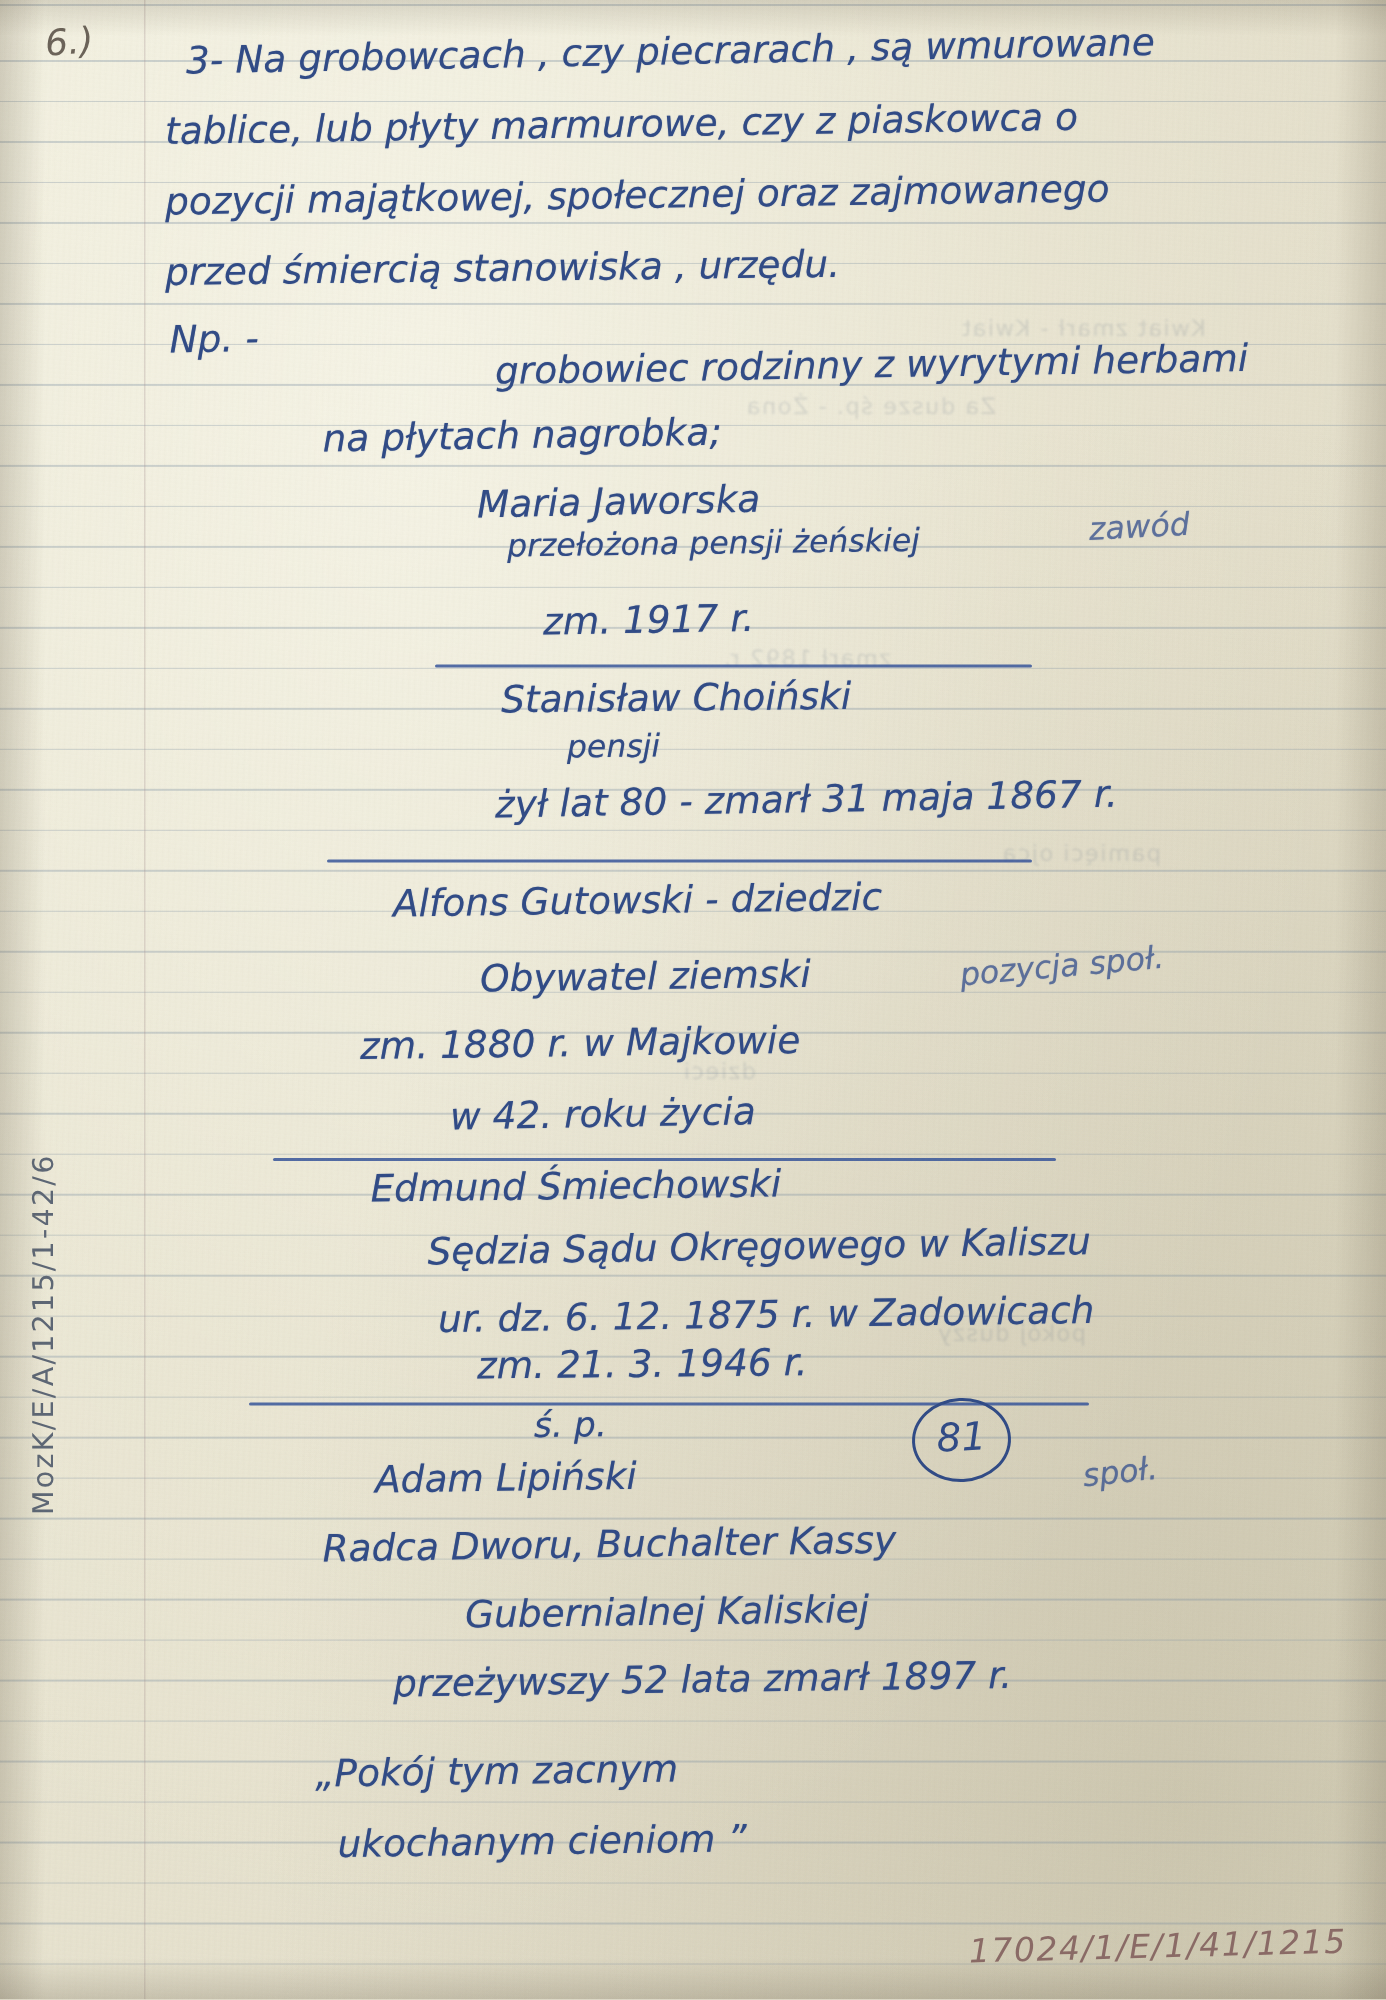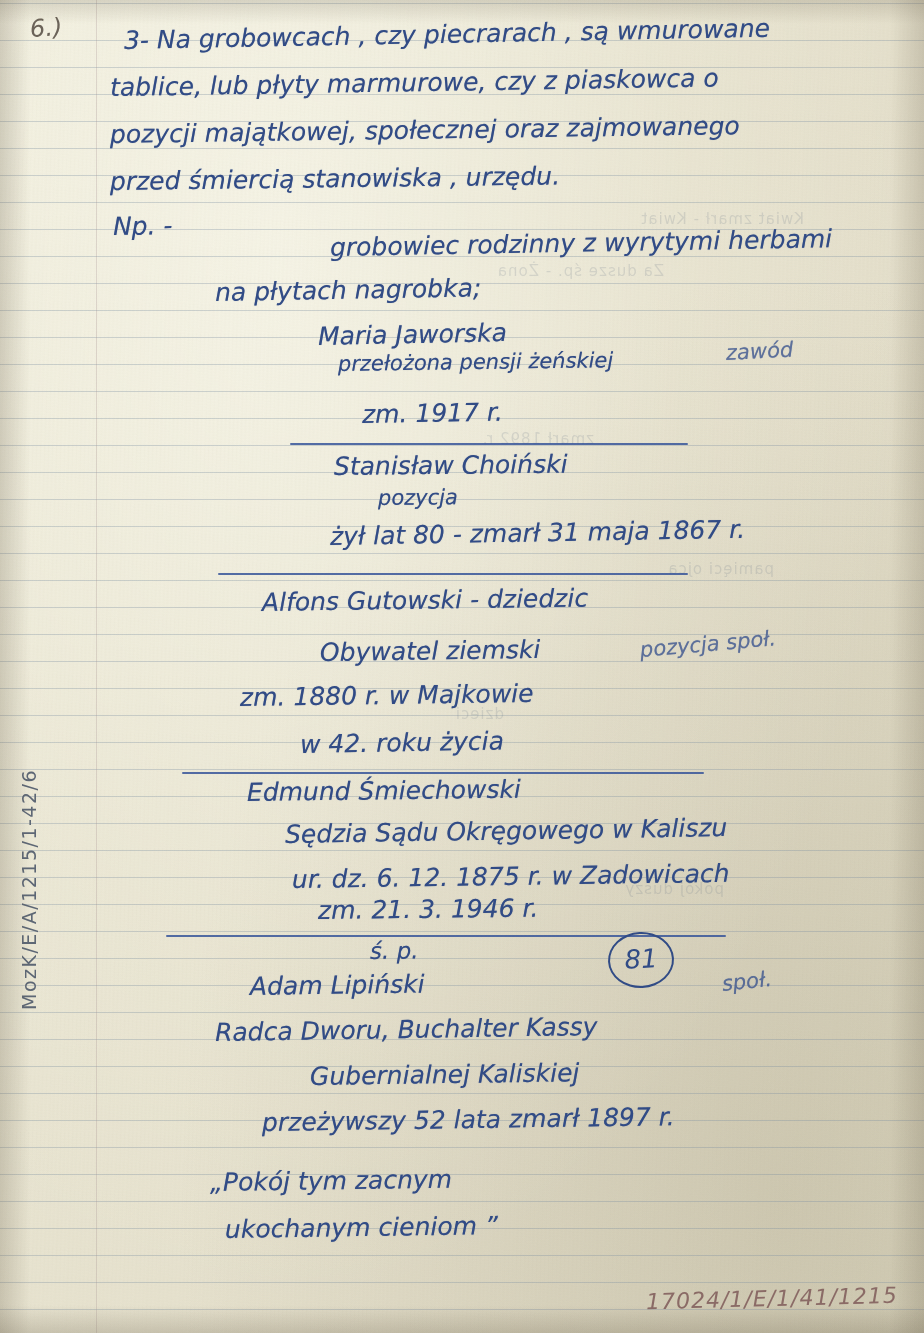--- a/index.html
+++ b/index.html
@@ -188,41 +188,41 @@
   <div class="hw sz1" style="left:215px; top:278px; transform: rotate(-1deg);">na płytach nagrobka;</div>
 
   <div class="hw sz1" style="left:318px; top:322px; transform: rotate(-1.2deg);">Maria Jaworska</div>
   <div class="hw sz3" style="left:338px; top:352px; transform: rotate(-0.8deg);">przełożona pensji żeńskiej</div>
   <div class="hw sz3 scribble" style="left:726px; top:341px; transform: rotate(-3deg);">zawód</div>
   <div class="hw sz1" style="left:362px; top:400px; transform: rotate(-1deg);">zm. 1917 r.</div>
 
   <div class="rule-sep" style="left:290px; top:443px; width:398px;"></div>
 
   <div class="hw sz1" style="left:334px; top:452px; transform: rotate(-0.6deg);">Stanisław Choiński</div>
-  <div class="hw sz3" style="left:378px; top:486px; transform: rotate(-0.6deg);">pozycja</div>
+  <div class="hw sz3" style="left:378px; top:486px; transform: rotate(-0.6deg);">pensji</div>
   <div class="hw sz1" style="left:330px; top:522px; transform: rotate(-1deg);">żył lat 80 - zmarł 31 maja 1867 r.</div>
 
   <div class="rule-sep" style="left:218px; top:573px; width:470px;"></div>
 
   <div class="hw sz1" style="left:262px; top:588px; transform: rotate(-0.8deg);">Alfons Gutowski        -      dziedzic</div>
   <div class="hw sz1" style="left:320px; top:638px; transform: rotate(-0.8deg);">Obywatel ziemski</div>
   <div class="hw sz3 scribble" style="left:640px; top:638px; transform: rotate(-5deg);">pozycja społ.</div>
   <div class="hw sz1" style="left:240px; top:683px; transform: rotate(-0.8deg);">zm. 1880 r. w Majkowie</div>
   <div class="hw sz1" style="left:300px; top:730px; transform: rotate(-1deg);">w 42. roku życia</div>
 
   <div class="rule-sep" style="left:182px; top:772px; width:522px;"></div>
 
   <div class="hw sz1" style="left:247px; top:778px; transform: rotate(-0.7deg);">Edmund Śmiechowski</div>
   <div class="hw sz1" style="left:285px; top:820px; transform: rotate(-0.9deg);">Sędzia Sądu Okręgowego w Kaliszu</div>
   <div class="hw sz1" style="left:292px; top:865px; transform: rotate(-0.8deg);">ur. dz. 6. 12. 1875 r. w Zadowicach</div>
   <div class="hw sz1" style="left:318px; top:896px; transform: rotate(-0.6deg);">zm. 21. 3. 1946 r.</div>
 
   <div class="rule-sep" style="left:166px; top:935px; width:560px;"></div>
 
-  <div class="hw sz2" style="left:370px; top:938px; transform: rotate(-0.6deg);">ś. p.</div>
+  <div class="hw sz2" style="left:356px; top:938px; transform: rotate(-0.6deg);">ś. p.</div>
   <div id="circle-81">
     <span>81</span>
   </div>
   <div class="hw sz3 scribble" style="left:722px; top:972px; transform: rotate(-6deg);">społ.</div>
   <div class="hw sz1" style="left:250px; top:972px; transform: rotate(-0.8deg);">Adam Lipiński</div>
   <div class="hw sz1" style="left:215px; top:1018px; transform: rotate(-0.9deg);">Radca Dworu, Buchalter Kassy</div>
   <div class="hw sz1" style="left:310px; top:1062px; transform: rotate(-0.8deg);">Gubernialnej Kaliskiej</div>
   <div class="hw sz1" style="left:262px; top:1108px; transform: rotate(-0.8deg);">przeżywszy 52 lata zmarł 1897 r.</div>
 
   <div class="hw sz1" style="left:210px; top:1168px; transform: rotate(-0.8deg);">„Pokój tym zacnym</div>

